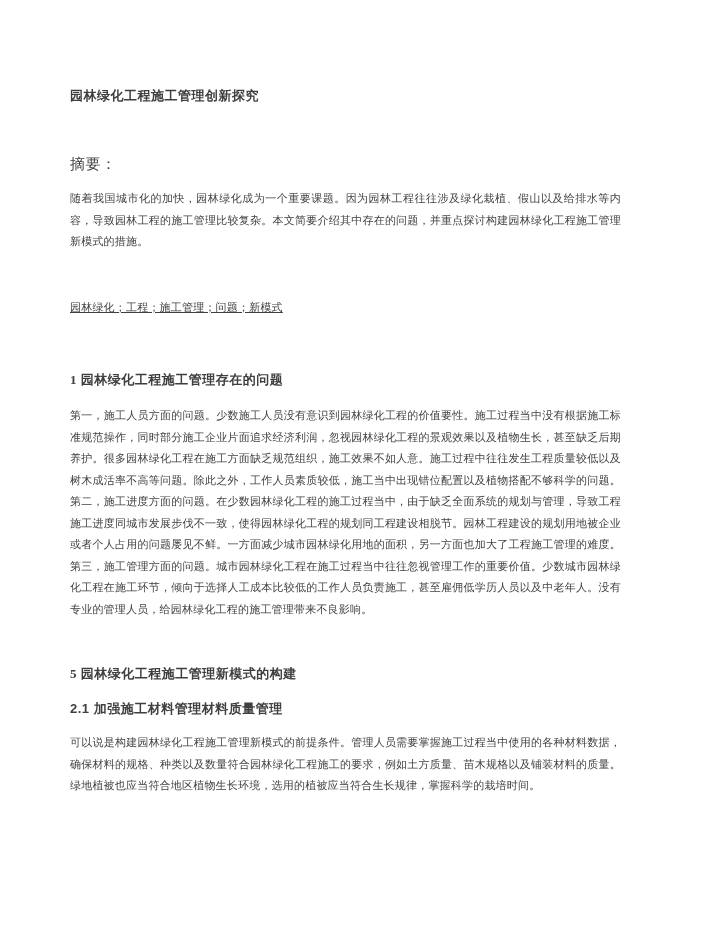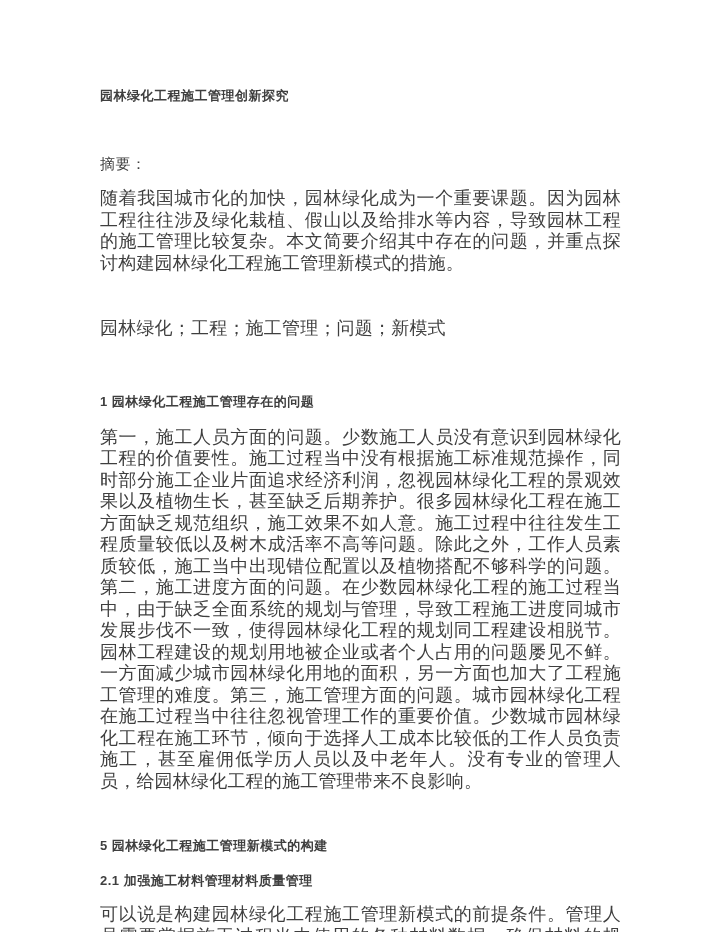--- a/index.html
+++ b/index.html
@@ -5,56 +5,58 @@
   html, body {
     margin: 0;
     padding: 0;
     background: #ffffff;
   }
   .page {
     width: 720px;
     height: 932px;
     box-sizing: border-box;
     background: #ffffff;
-    padding: 86px 99px 0 100px;
+    padding: 86px 99px 0 70px;
     font-family: "Liberation Sans", "DejaVu Sans", sans-serif;
     color: #3f3f3f;
     overflow: hidden;
   }
   .doc-title {
     font-size: 13px;
     font-weight: 600;
     margin: 0 0 48px 0;
     line-height: 20px;
     letter-spacing: 0.5px;
   }
   .block-label {
     font-size: 15px;
     margin: 0 0 14px 0;
     line-height: 20px;
     letter-spacing: 0.5px;
   }
   .para {
-    font-size: 18px;
+    font-size: 11px;
     line-height: 21.5px;
     margin: 0 0 44px 0;
     text-align: justify;
     letter-spacing: 0.2px;
     word-break: break-all;
   }
   .para.keywords {
     text-align: left;
     margin-bottom: 52px;
+    text-decoration: underline;
   }
   .sec-heading {
     font-size: 13px;
     font-weight: 600;
     margin: 0 0 15px 0;
     line-height: 20px;
     letter-spacing: 0.5px;
+    font-family: Liberation Serif, serif;
   }
   .subsec-heading {
     font-size: 13px;
     font-weight: 700;
     margin: 0 0 13px 0;
     line-height: 20px;
     letter-spacing: 0.5px;
   }
   .para.compact {
   }

